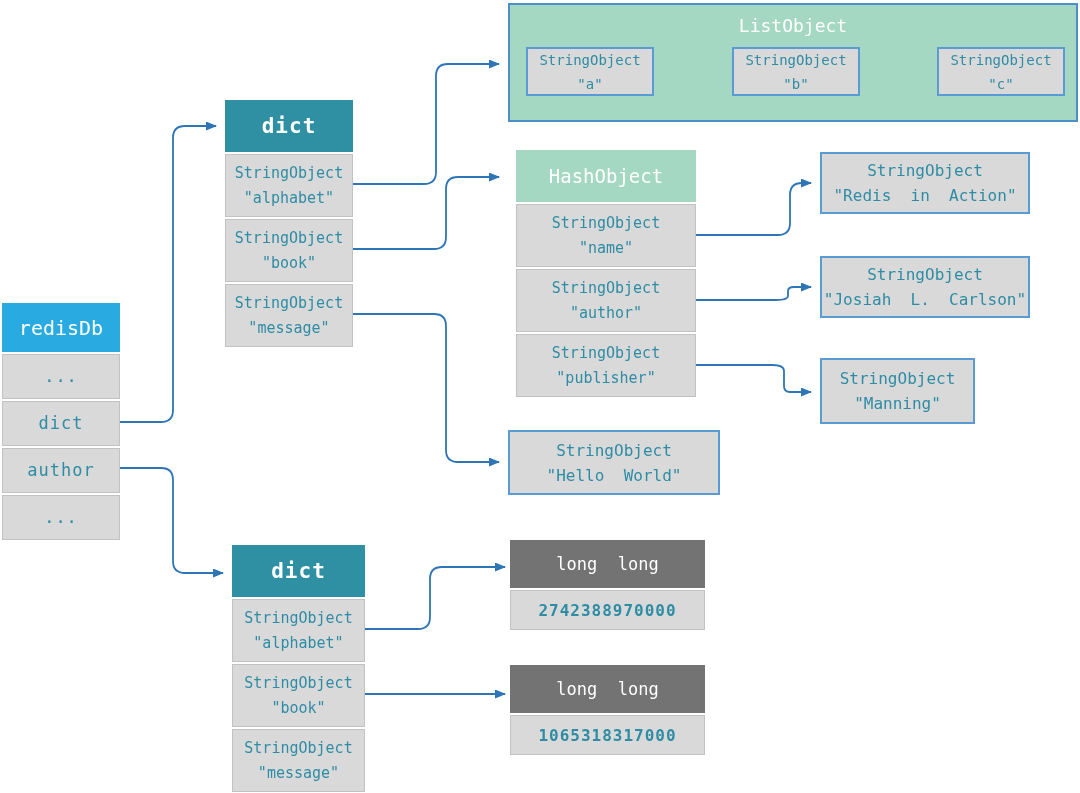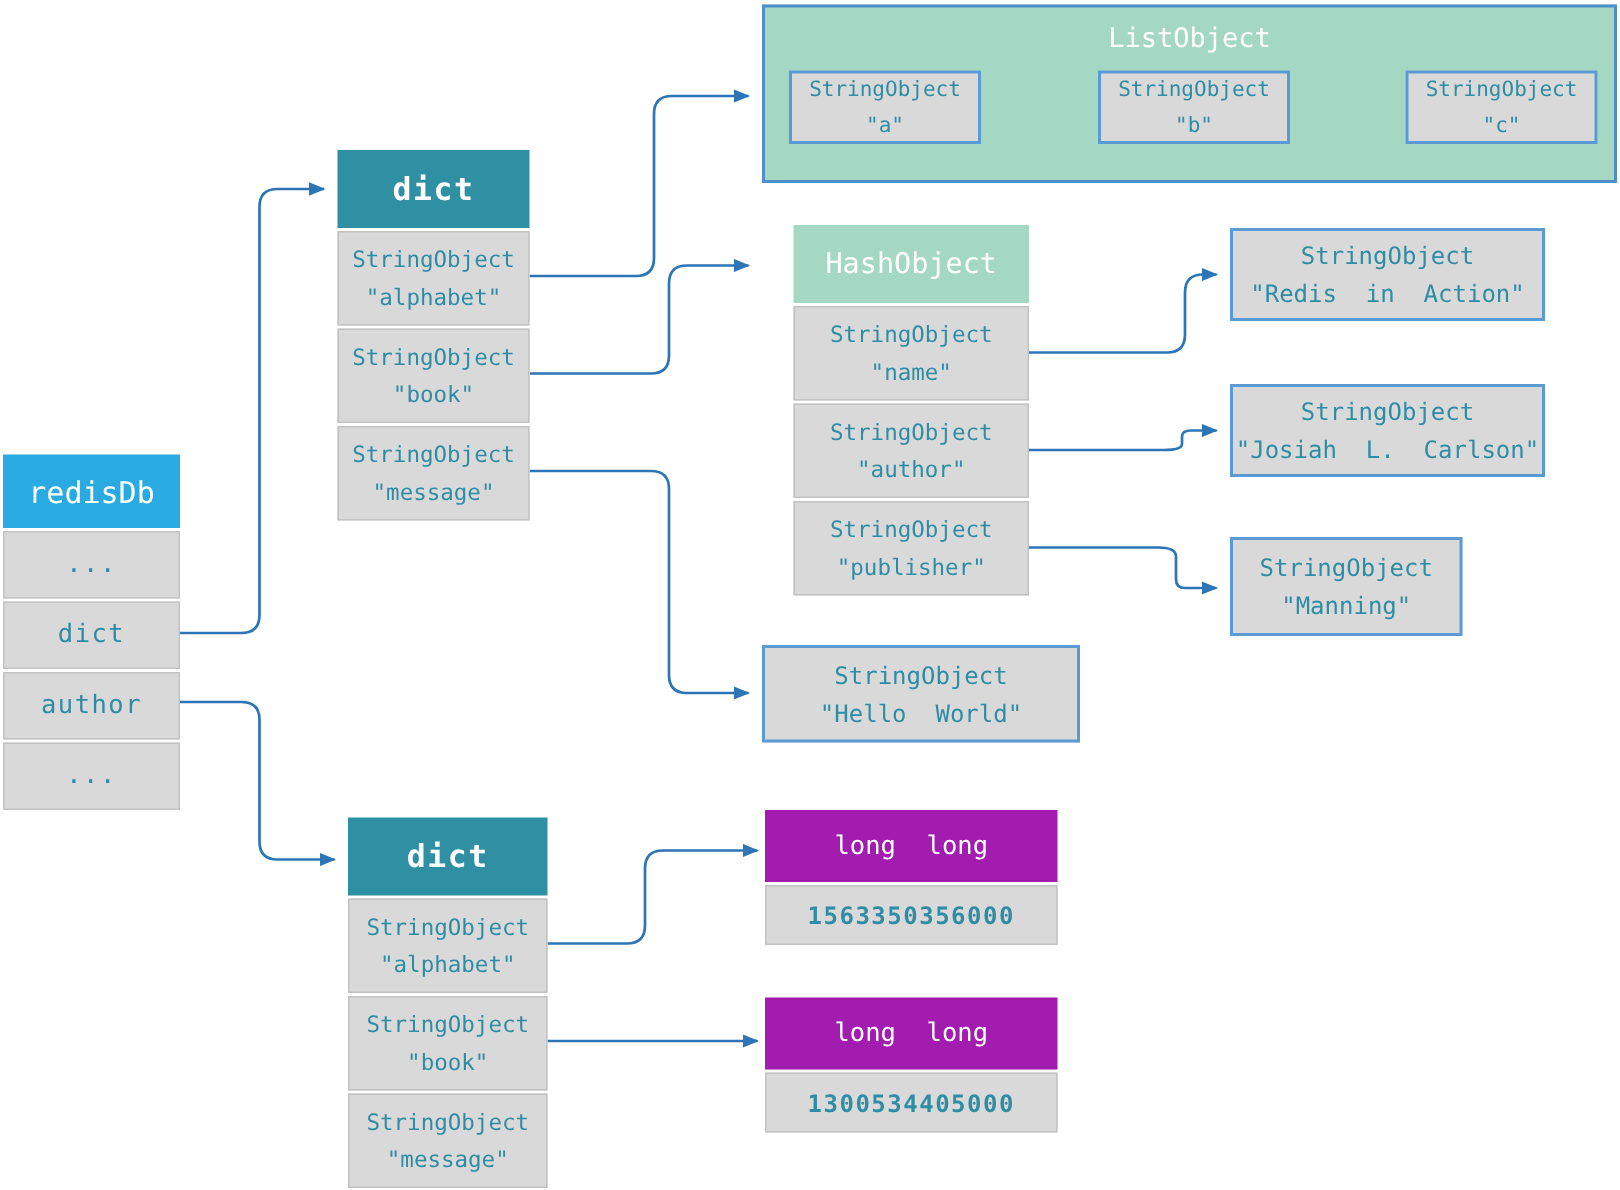--- a/index.html
+++ b/index.html
@@ -26,21 +26,21 @@
 
   .redisdb-hdr{height:49px;background:#29ABE2;font-size:20px;font-weight:normal;}
   .redisdb .cell{height:45px;font-size:17px;letter-spacing:1px;}
 
   .dict-hdr{height:52px;background:#2F8FA3;font-size:21px;font-weight:bold;letter-spacing:1px;}
   .dict .cell{height:63px;font-size:15px;}
 
   .hash-hdr{height:52px;background:#A5D8C2;font-size:19px;}
   .hash .cell{height:63px;font-size:15px;}
 
-  .ll-hdr{height:48px;background:#a21caf;font-size:17px;}
+  .ll-hdr{height:48px;background:#737373;font-size:17px;}
   .ll .cell{height:40px;font-size:16px;font-weight:bold;letter-spacing:1px;}
 
   
   .sbox{
     background:#D9D9D9;border:2px solid #5B9BD5;
     display:flex;flex-direction:column;align-items:center;justify-content:center;
     color:#2E8CA5;text-align:center;z-index:3;
   }
   .sbox .ln{white-space:pre;line-height:25px;display:block;}
   .sbox.sm .ln{line-height:24px;}
@@ -120,21 +120,21 @@
   <div class="abs sbox sm" style="left:222px;top:42px;width:128px;height:49px;font-size:14px">
     <span class="ln">StringObject</span>
     <span class="ln">"b"</span>
   </div>
   <div class="abs sbox sm" style="left:427px;top:42px;width:128px;height:49px;font-size:14px">
     <span class="ln">StringObject</span>
     <span class="ln">"c"</span>
   </div>
 </div>
 
-<div class="abs node tbl hash" style="left:529px;top:150px;width:157px">
+<div class="abs node tbl hash" style="left:516px;top:150px;width:180px">
   <div class="hdr hash-hdr">HashObject</div>
   <div class="cell">
     <span class="ln">StringObject</span>
     <span class="ln">"name"</span>
   </div>
   <div class="cell">
     <span class="ln">StringObject</span>
     <span class="ln">"author"</span>
   </div>
   <div class="cell">
@@ -175,22 +175,22 @@
   </div>
   <div class="cell">
     <span class="ln">StringObject</span>
     <span class="ln">"message"</span>
   </div>
 </div>
 
 <div class="abs node tbl ll" style="left:510px;top:540px;width:195px">
   <div class="hdr ll-hdr">long  long</div>
   <div class="cell">
-    <span class="ln">1563350356000</span>
+    <span class="ln">2742388970000</span>
   </div>
 </div>
 
 <div class="abs node tbl ll" style="left:510px;top:665px;width:195px">
   <div class="hdr ll-hdr">long  long</div>
   <div class="cell">
-    <span class="ln">1300534405000</span>
+    <span class="ln">1065318317000</span>
   </div>
 </div>
 
 </body></html>

